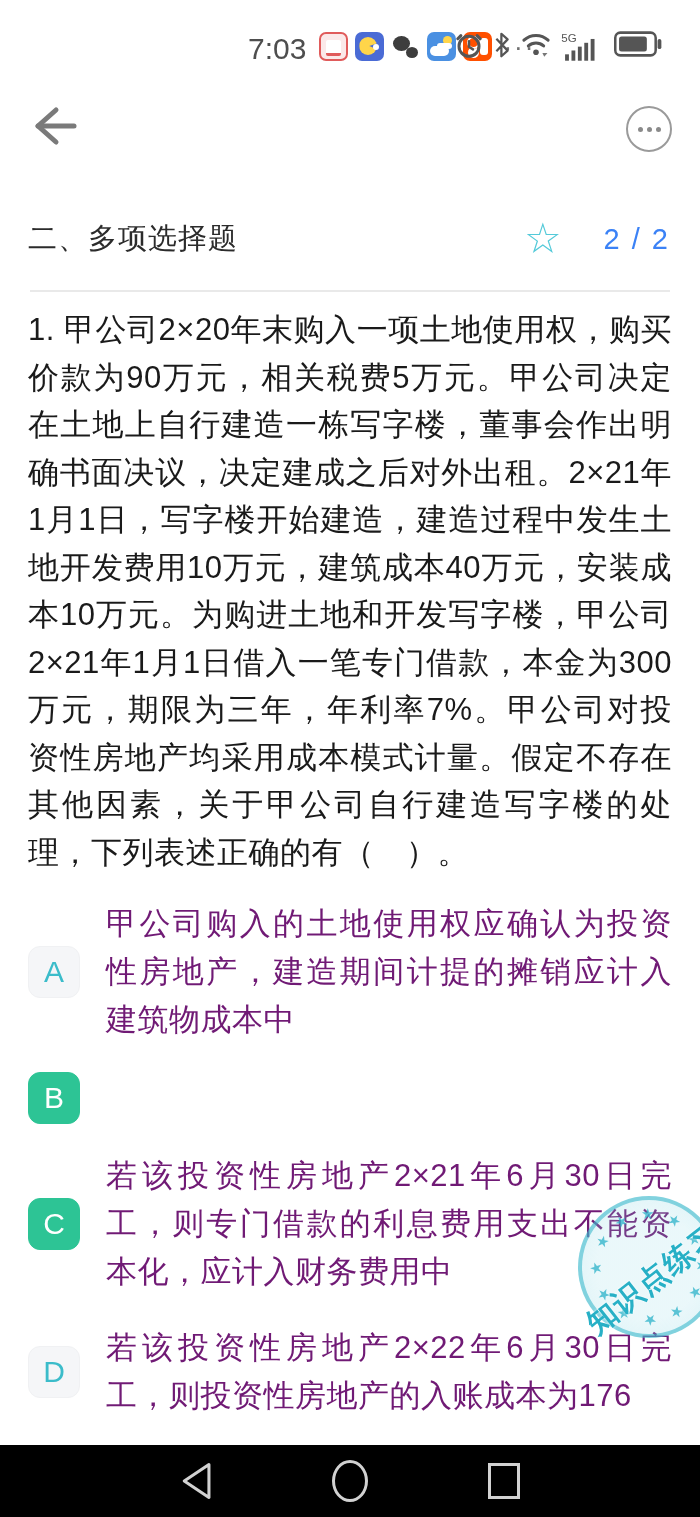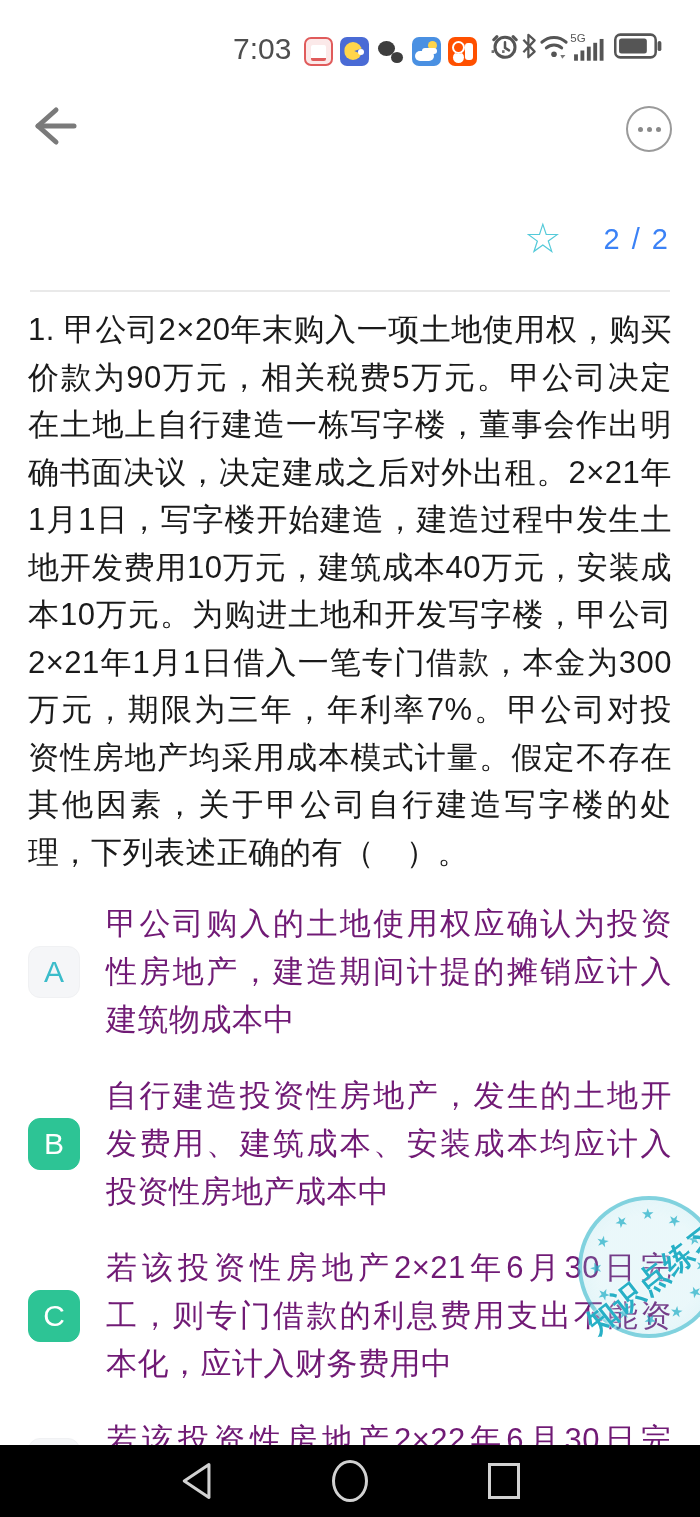--- a/index.html
+++ b/index.html
@@ -4,39 +4,39 @@
 <style>
   * { margin:0; padding:0; box-sizing:border-box; }
   html,body { width:700px; }
   body {
     height:1517px; position:relative; overflow:hidden; background:#fff;
     font-family:"Liberation Sans","DejaVu Sans",sans-serif; color:#1b1b1b;
   }
 
   
   .status-bar { height:80px; position:relative; }
-  .sb-left { position:absolute; left:233px; top:32px; display:flex; align-items:flex-end; gap:7px; }
+  .sb-left { position:absolute; left:248px; top:32px; display:flex; align-items:flex-start; gap:7px; }
   .sb-time { font-size:30px; color:#4e4e4e; margin-right:6px; }
   .notif-ic { width:29px; height:29px; border-radius:7px; position:relative; overflow:hidden; }
   .ic-book { background:#fbe9e9; border:2px solid #e05b5b; }
   .ic-book::after { content:""; position:absolute; left:5px; top:6px; width:15px; height:13px; background:#fff; border-radius:2px; border-bottom:3px solid #e05b5b; }
   .ic-dialer { background:#4a6bd5; }
   .ic-dialer::before { content:""; position:absolute; left:4px; top:5px; width:18px; height:18px; background:#ffd54a; border-radius:50%; clip-path:polygon(0 0,100% 0,100% 35%,55% 50%,100% 70%,100% 100%,0 100%); }
   .ic-dialer::after { content:""; position:absolute; right:5px; top:12px; width:6px; height:6px; background:#fff; border-radius:50%; }
   .ic-wechat { background:transparent; }
   .ic-wechat::before { content:""; position:absolute; left:2px; top:4px; width:17px; height:15px; background:#3d3d3d; border-radius:50%; }
   .ic-wechat::after { content:""; position:absolute; right:2px; bottom:3px; width:12px; height:11px; background:#3d3d3d; border-radius:50%; }
   .ic-weather { background:#4a90e2; }
   .ic-weather::before { content:""; position:absolute; right:4px; top:4px; width:9px; height:9px; background:#ffd54a; border-radius:50%; }
   .ic-weather::after { content:""; position:absolute; left:3px; bottom:5px; width:19px; height:10px; background:#fff; border-radius:8px; box-shadow:5px -5px 0 -2px #fff; }
   .ic-ks { background:#ff5000; }
   .ic-ks::before { content:""; position:absolute; left:4px; top:4px; width:9px; height:9px; border:2.5px solid #fff; border-radius:50%; box-shadow:0 10px 0 -1px #fff; }
   .ic-ks::after { content:""; position:absolute; right:4px; top:6px; width:8px; height:17px; background:#fff; border-radius:3px; }
   .sb-dots { color:#6f6f6f; font-size:26px; letter-spacing:2px; margin-left:4px; }
-  .sb-right { position:absolute; right:38px; top:30px; display:flex; align-items:center; }
+  .sb-right { position:absolute; right:38px; top:30px; display:flex; align-items:flex-start; gap:9px; }
 
   
   .app-header { height:108px; position:relative; }
   .back-btn { position:absolute; left:26px; top:20px; width:52px; height:52px; cursor:pointer; }
   .answer-card { position:absolute; left:50%; transform:translateX(-50%); top:2px; text-align:center; cursor:pointer; }
   .ac-topbar { width:36px; height:3px; background:#8a8a8a; margin:0 auto 3px; }
   .ac-box { width:42px; height:38px; border:3px solid #8a8a8a; border-radius:4px; margin:0 auto; display:grid; grid-template-columns:1fr 1fr; gap:4px; padding:5px 7px; }
   .ac-box i { display:block; width:9px; height:9px; border:2.5px solid #8a8a8a; }
   .ac-label { margin-top:7px; font-size:22px; color:#b0b0b0; }
   .more-btn { position:absolute; right:28px; top:26px; width:46px; height:46px; border:2px solid #9a9a9a; border-radius:50%; display:flex; align-items:center; justify-content:center; gap:4px; cursor:pointer; }
@@ -134,37 +134,37 @@
     <path d="M12 26h36" stroke="#7a7a7a" stroke-width="5" stroke-linecap="round"></path>
   </svg>
   <div class="more-btn">
     <i></i>
       <i></i>
       <i></i>
   </div>
 </div>
 
 <div class="section-row">
+  <span class="section-title">二、多项选择题</span>
   <span class="fav-star">☆</span>
   <span class="progress">2 / 2</span>
 </div>
 <div class="divider"></div>
 
 <div class="question">1. 甲公司2×20年末购入一项土地使用权，购买价款为90万元，相关税费5万元。甲公司决定在土地上自行建造一栋写字楼，董事会作出明确书面决议，决定建成之后对外出租。2×21年1月1日，写字楼开始建造，建造过程中发生土地开发费用10万元，建筑成本40万元，安装成本10万元。为购进土地和开发写字楼，甲公司2×21年1月1日借入一笔专门借款，本金为300万元，期限为三年，年利率7%。甲公司对投资性房地产均采用成本模式计量。假定不存在其他因素，关于甲公司自行建造写字楼的处理，下列表述正确的有（　）。</div>
 
 <div class="options">
 
   <div class="option-row">
     <div class="badge">A</div>
     <div class="option-text">甲公司购入的土地使用权应确认为投资性房地产，建造期间计提的摊销应计入建筑物成本中</div>
   </div>
 
   <div class="option-row selected">
     <div class="badge">B</div>
-    <div class="option-text">自行建造投资性房地产，发生的土地开发费用、建筑成本、安装成本均应计入投资性房地产成本中</div>
   </div>
 
   <div class="option-row selected">
     <div class="badge">C</div>
     <div class="option-text">若该投资性房地产2×21年6月30日完工，则专门借款的利息费用支出不能资本化，应计入财务费用中</div>
   </div>
 
   <div class="option-row">
     <div class="badge">D</div>
     <div class="option-text">若该投资性房地产2×22年6月30日完工，则投资性房地产的入账成本为176</div>

